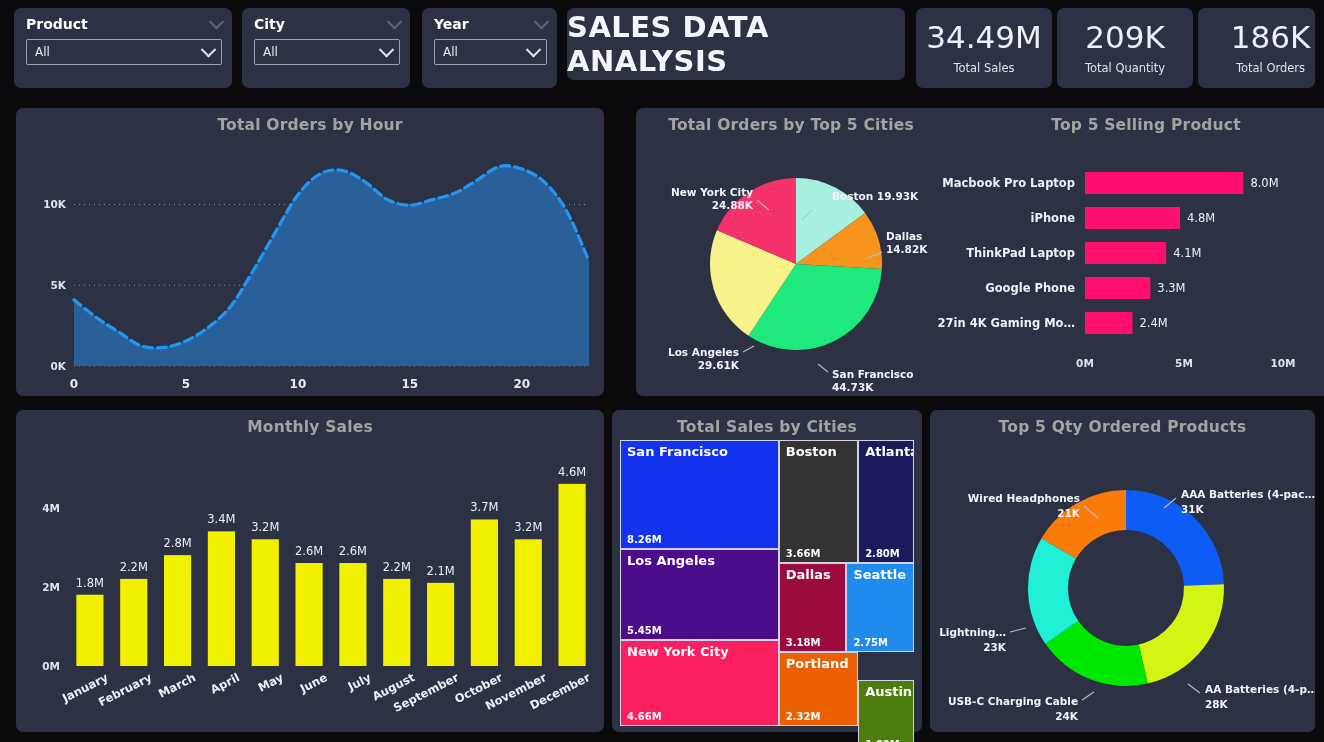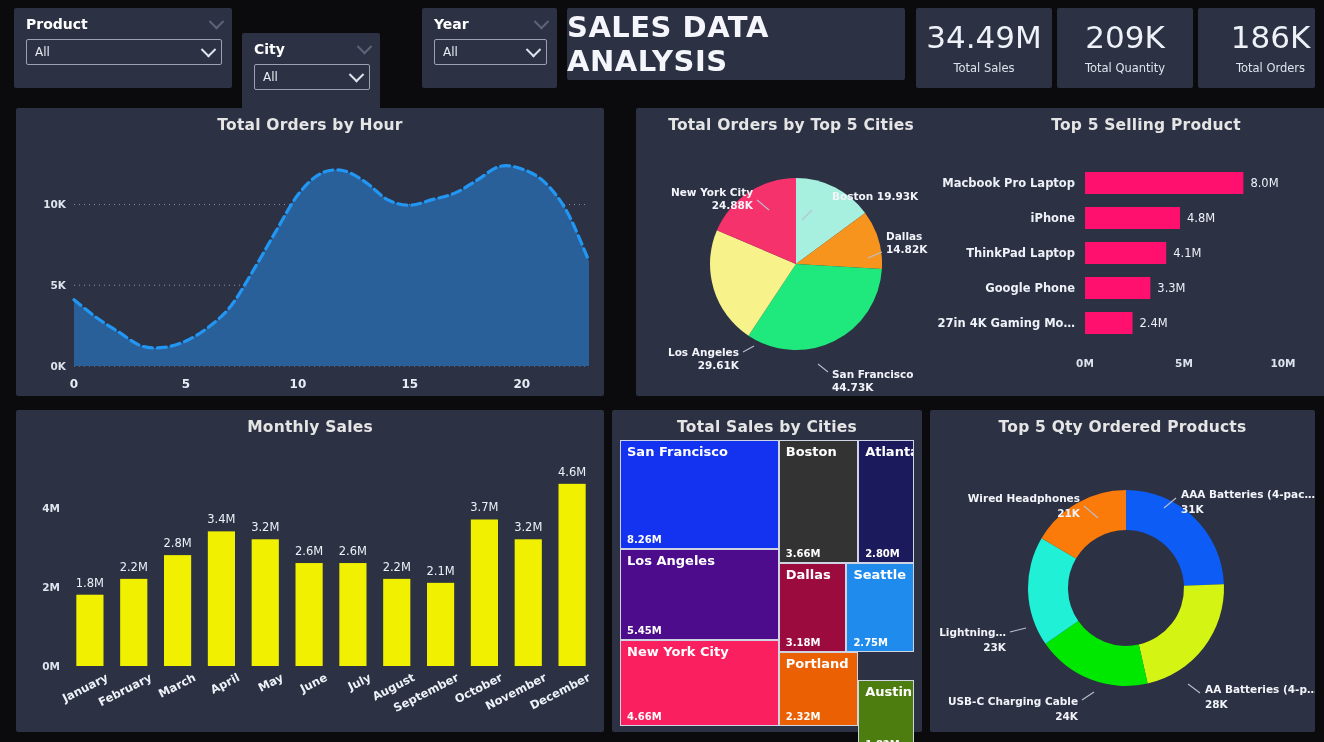--- a/index.html
+++ b/index.html
@@ -13,25 +13,25 @@
     position: relative;
     width: 1324px; height: 742px;
     background: #0b0b0d;
     padding: 8px;
   }
 
   
   .panel {
     position: absolute;
     background: #2c3143;
-    border-radius: 2px;
+    border-radius: 7px;
   }
   .panel-title {
     text-align: center;
-    color: #e5e5e5;
+    color: #a3a3a3;
     font-size: 15.5px;
     font-weight: bold;
     letter-spacing: .2px;
     padding-top: 8px;
   }
 
   
   .slicer { padding: 8px 10px 0 12px; }
   .slicer-head {
     display: flex; align-items: center; justify-content: space-between;
@@ -109,21 +109,21 @@
     <div class="slicer-head">
       <span class="slicer-label">Product</span>
       <span class="chev chev-head"></span>
     </div>
     <div class="slicer-box">
       <span class="slicer-value">All</span>
       <span class="chev chev-box"></span>
     </div>
   </div>
 
-  <div class="panel slicer" style="left:242px; top:8px; width:138px; height:80px;margin-top:25px;">
+  <div class="panel slicer" style="left:242px; top:8px; width:168px; height:80px;">
     <div class="slicer-head">
       <span class="slicer-label">City</span>
       <span class="chev chev-head"></span>
     </div>
     <div class="slicer-box">
       <span class="slicer-value">All</span>
       <span class="chev chev-box"></span>
     </div>
   </div>
 

